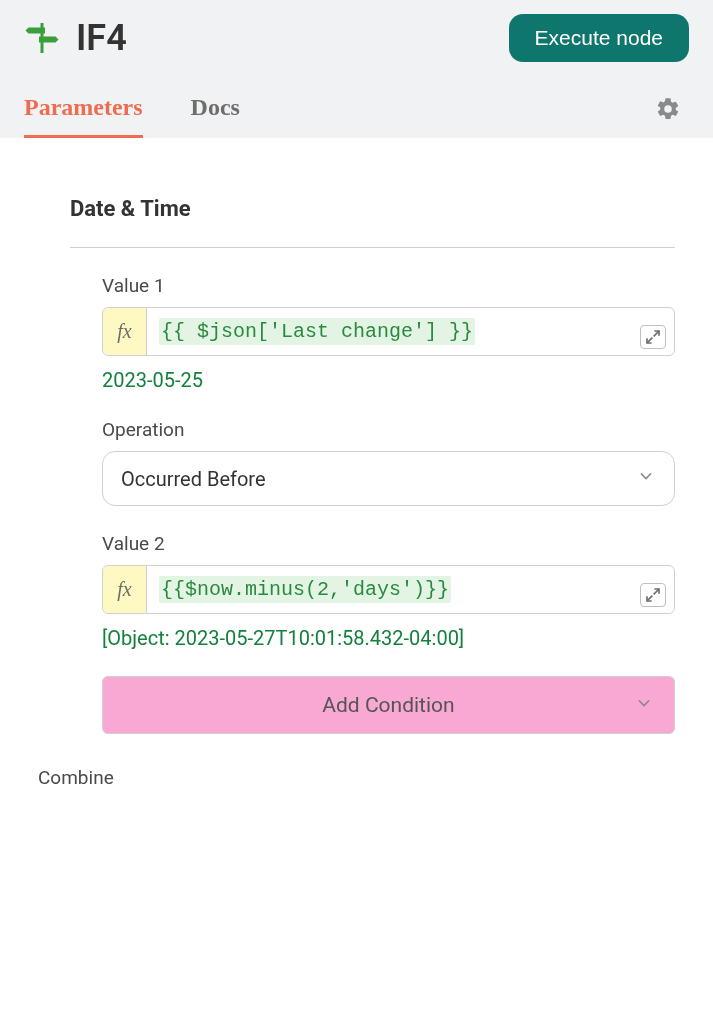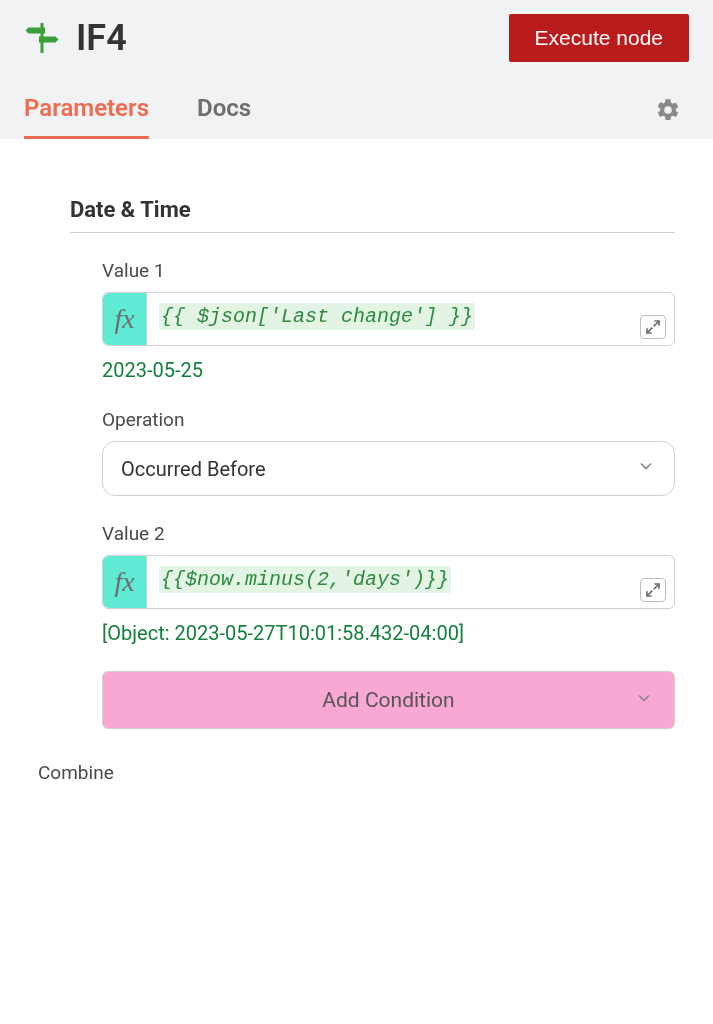--- a/index.html
+++ b/index.html
@@ -32,45 +32,46 @@
       display: flex;
       align-items: center;
       justify-content: center;
     }
     .node-title {
       font-size: 36px;
       font-weight: 600;
       color: #333;
     }
     .execute-btn {
-      background: #b91c1c;
+      background: #0f766e;
       color: #fff;
       border: none;
       padding: 12px 26px;
       font-size: 21px;
       font-weight: 500;
-      border-radius: 2px;
+      border-radius: 14px;
       cursor: pointer;
     }
     .tabs-row {
       display: flex;
       align-items: center;
       justify-content: space-between;
     }
     .tabs {
       display: flex;
       gap: 48px;
     }
     .tab {
       font-size: 24px;
       font-weight: 600;
       color: #6d6d6d;
       padding: 10px 0 14px 0;
       cursor: pointer;
       border-bottom: 3px solid transparent;
+      font-family: Liberation Serif, serif;
     }
     .tab.active {
       color: #ef6c50;
       border-bottom: 3px solid #ef6c50;
     }
     .gear {
       color: #8a8a8a;
       padding-right: 8px;
       cursor: pointer;
     }
@@ -84,59 +85,58 @@
       padding-bottom: 10px;
       border-bottom: 1px solid #cfcfcf;
     }
     .subsection {
       padding: 28px 0 0 32px;
     }
     .subsection-title {
       font-size: 22px;
       font-weight: 700;
       color: #333;
-      padding-bottom: 10px;
+      padding-bottom: 26px;
       border-bottom: 1px solid #cfcfcf;
     }
     .field-group {
       padding: 26px 0 0 32px;
     }
     .field-label {
       font-size: 19px;
       color: #4a4a4a;
       margin-bottom: 10px;
     }
     .expr-input {
       display: flex;
       border: 1px solid #d0d0d0;
       border-radius: 6px;
       background: #fff;
       position: relative;
       align-items: stretch;
     }
     .fx-badge {
-      background: #5eead4;
+      background: #fef9c3;
       border-right: 1px solid #d0d0d0;
       padding: 10px 10px;
       font-style: italic;
-      font-size: 28px;
+      font-size: 20px;
       color: #6d6d6d;
       font-family: Georgia, serif;
       display: flex;
       align-items: center;
       justify-content: center;
       border-radius: 6px 0 0 6px;
       min-width: 44px;
     }
     .expr-value-wrap {
       flex: 1;
       padding: 10px 12px;
       display: flex;
       align-items: flex-start;
-      font-style: italic;
     }
     .expr-value {
       background: #e3f4e4;
       color: #2a8a3e;
       font-family: "SFMono-Regular", Consolas, "Liberation Mono", Menlo, monospace;
       font-size: 20px;
       padding: 2px 2px;
       border-radius: 2px;
     }
     .expand-badge {

